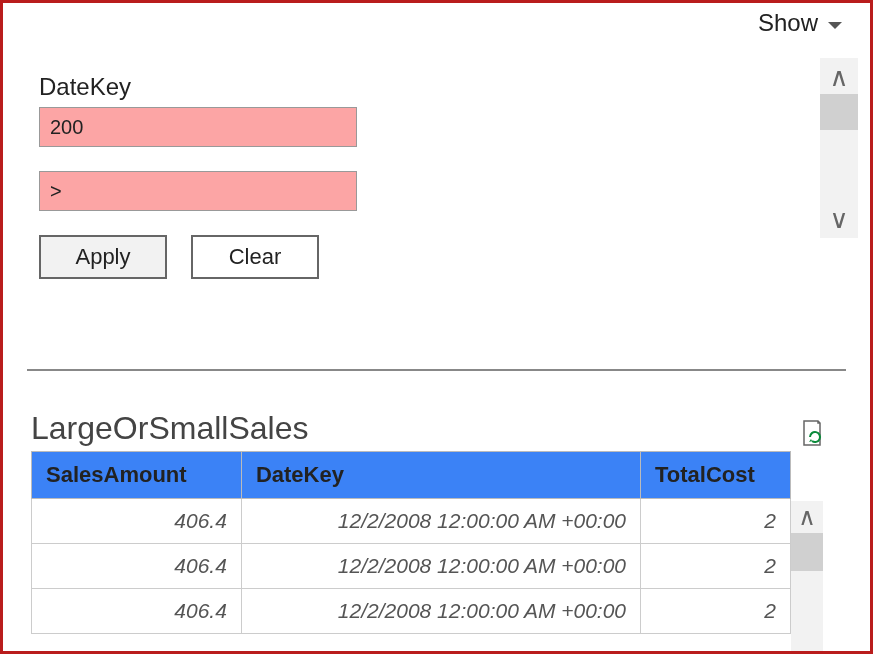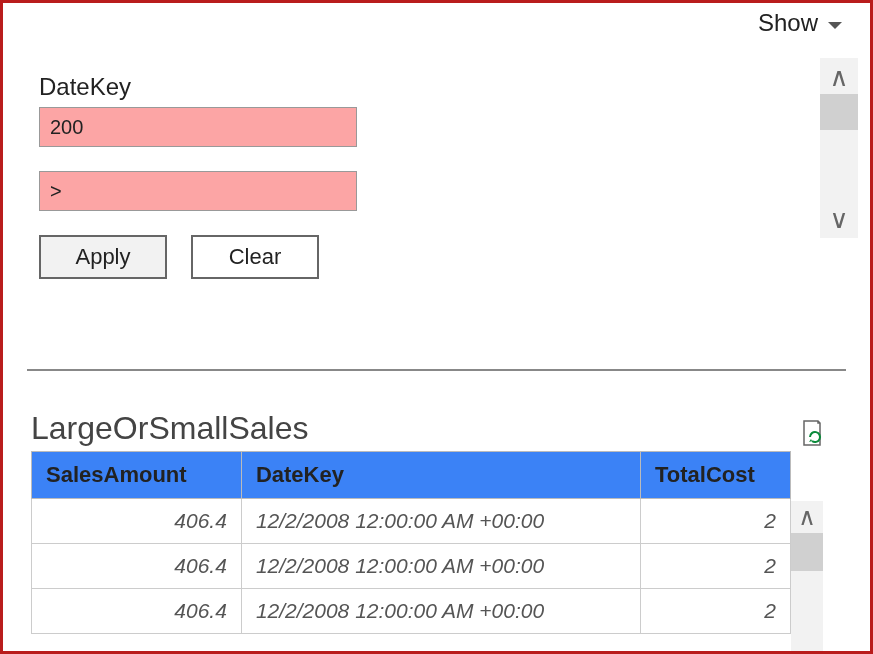--- a/index.html
+++ b/index.html
@@ -164,21 +164,21 @@
   }
   table.data td {
     border: 1px solid #ccc;
     font-size: 21px;
     font-style: italic;
     color: #555;
     padding: 10px 14px;
     text-align: right;
   }
   table.data td.datecell {
-    text-align: left;
+    text-align: right;
     margin-top: 32px;
   }
   table.data th:nth-child(1), table.data td:nth-child(1){ width: 210px; }
   table.data th:nth-child(2), table.data td:nth-child(2){ width: 400px; }
   table.data th:nth-child(3), table.data td:nth-child(3){ width: 150px; }
   
   .table-scroll {
     position: absolute;
     top: 50px;
     right: 0;

